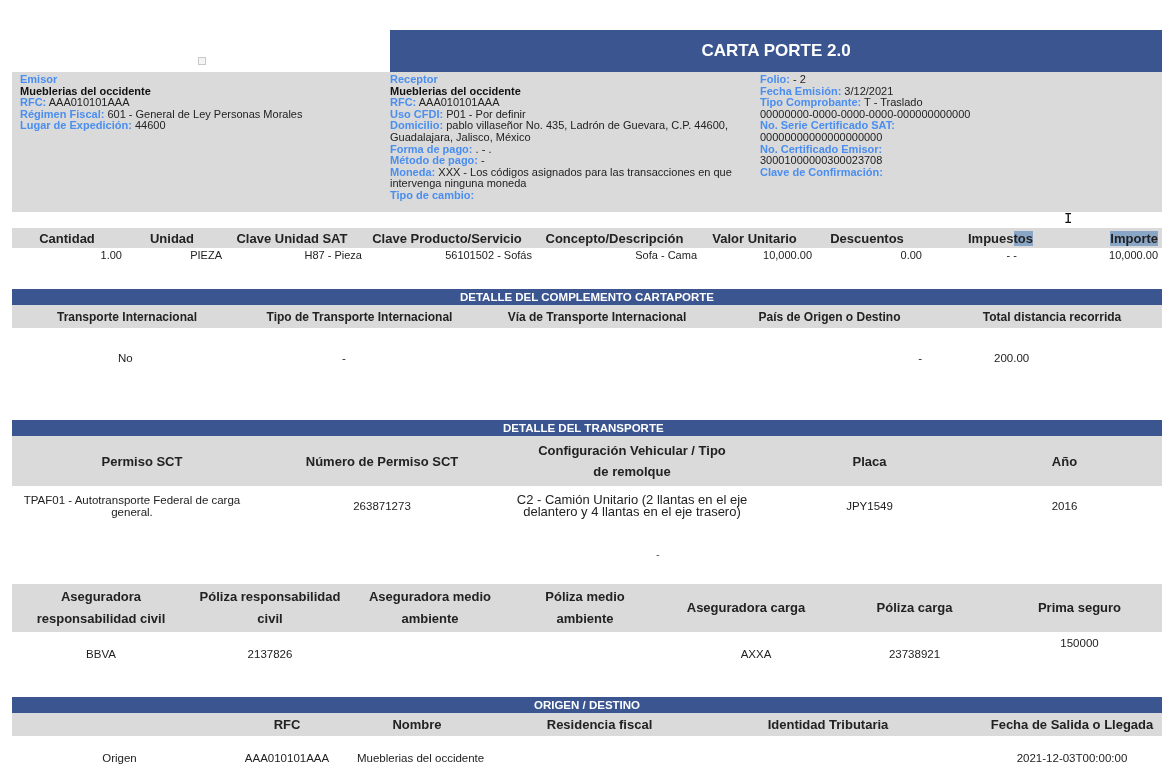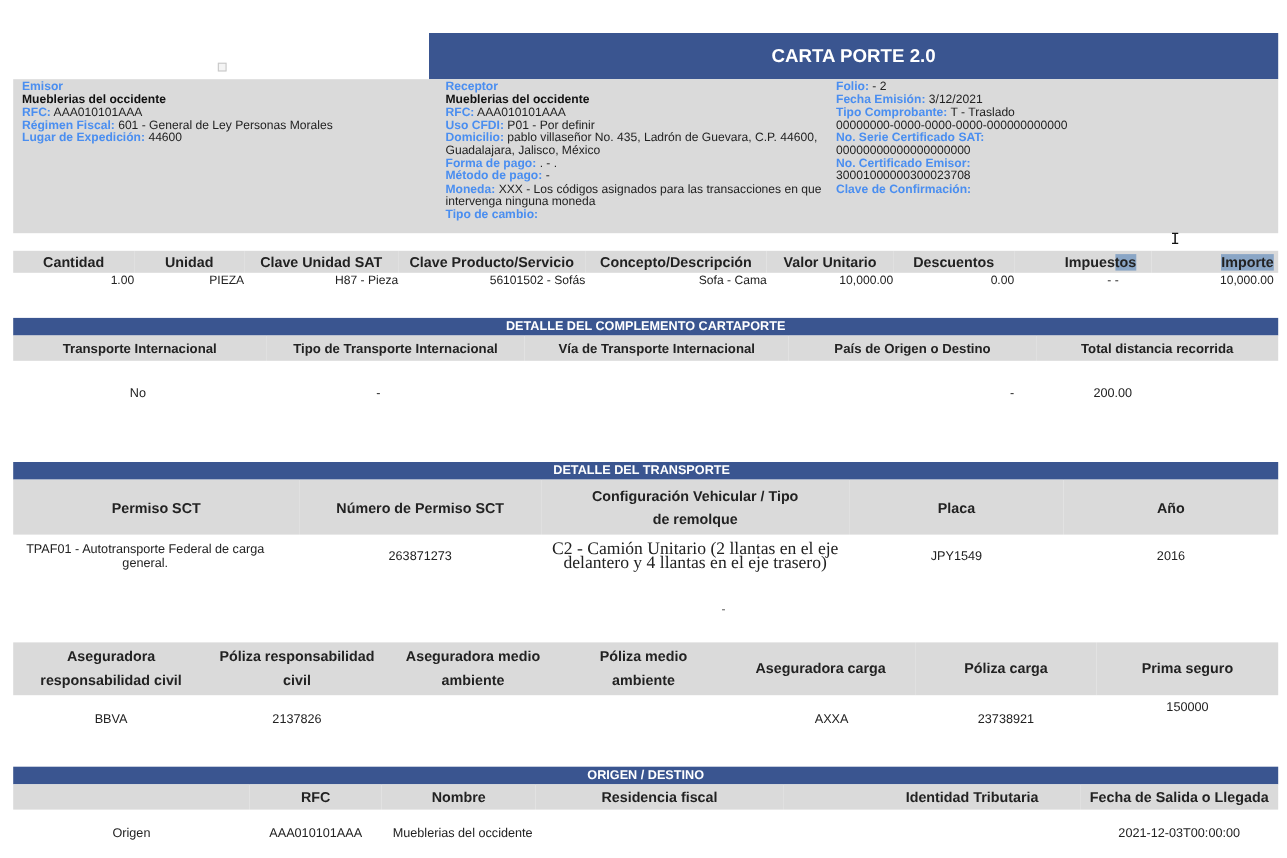--- a/index.html
+++ b/index.html
@@ -11,21 +11,21 @@
   
   .top-square { left: 198px; top: 57px; width: 8px; height: 8px; border: 1px solid #c8c8c8; background: #f4f4f4; }
   .title-bar { left: 390px; top: 30px; width: 772px; height: 42px; background: #3a5590; color: #fff;
                font-weight: bold; font-size: 17px; display: flex; align-items: center; justify-content: center; }
   .info-box { left: 12px; top: 72px; width: 1150px; height: 140px; background: #dadada; }
   .info-col { position: absolute; top: 2px; font-size: 11px; line-height: 11.6px; }
   .info-col .lbl { color: #4a8ef0; font-weight: bold; }
   .info-col .name { color: #111; font-weight: bold; }
   .info-col .val { color: #222; }
   .col-emisor { left: 8px; width: 360px; }
-  .col-receptor { left: 393px; width: 348px; }
+  .col-receptor { left: 378px; width: 348px; }
   .col-folio { left: 748px; width: 390px; }
 
   
   table { border-collapse: collapse; table-layout: fixed; position: absolute; left: 12px; width: 1150px; }
   th { background: #dadada; font-weight: bold; color: #222; text-align: center; }
   td { text-align: center; color: #222; }
 
   .t-conceptos th { font-size: 13px; height: 20px; }
   .t-conceptos td { font-size: 11px; height: 14px; text-align: right; }
   .sel { background: #8aa6c6; }
@@ -170,21 +170,21 @@
       <tr>
     <th>Permiso SCT</th>
     <th>Número de Permiso SCT</th>
     <th style="padding:0 40px;">Configuración Vehicular / Tipo de remolque</th>
     <th>Placa</th>
     <th>Año</th>
   </tr>
   <tr>
     <td style="padding:0 20px 0 0;">TPAF01 - Autotransporte Federal de carga general.</td>
     <td>263871273</td>
-    <td style="padding:0 8px;font-size:16px;font-family:Liberation Serif, serif;">C2 - Camión Unitario (2 llantas en el eje delantero y 4 llantas en el eje trasero)</td>
+    <td style="padding:0 8px;font-size:13px;">C2 - Camión Unitario (2 llantas en el eje delantero y 4 llantas en el eje trasero)</td>
     <td>JPY1549</td>
     <td>2016</td>
   </tr>
 </tbody>
   </table>
 <div class="abs dash-mid">-</div>
 
 <table class="t-seg" style="top:584px;">
   <colgroup>
       <col style="width:178px">
@@ -226,21 +226,21 @@
       <col style="width:225px">
       <col style="width:270px">
       <col style="width:180px">
     </colgroup>
   <tbody>
       <tr>
     <th></th>
     <th>RFC</th>
     <th>Nombre</th>
     <th>Residencia fiscal</th>
-    <th style="text-align:right;padding-right:38px;">Identidad Tributaria</th>
+    <th style="text-align:center;padding-right:38px;">Identidad Tributaria</th>
     <th>Fecha de Salida o Llegada</th>
   </tr>
   <tr>
     <td>Origen</td>
     <td>AAA010101AAA</td>
     <td style="text-align:left;padding-left:10px;white-space:nowrap;overflow:visible;">Mueblerias del occidente</td>
     <td></td>
     <td></td>
     <td>2021-12-03T00:00:00</td>
   </tr>

